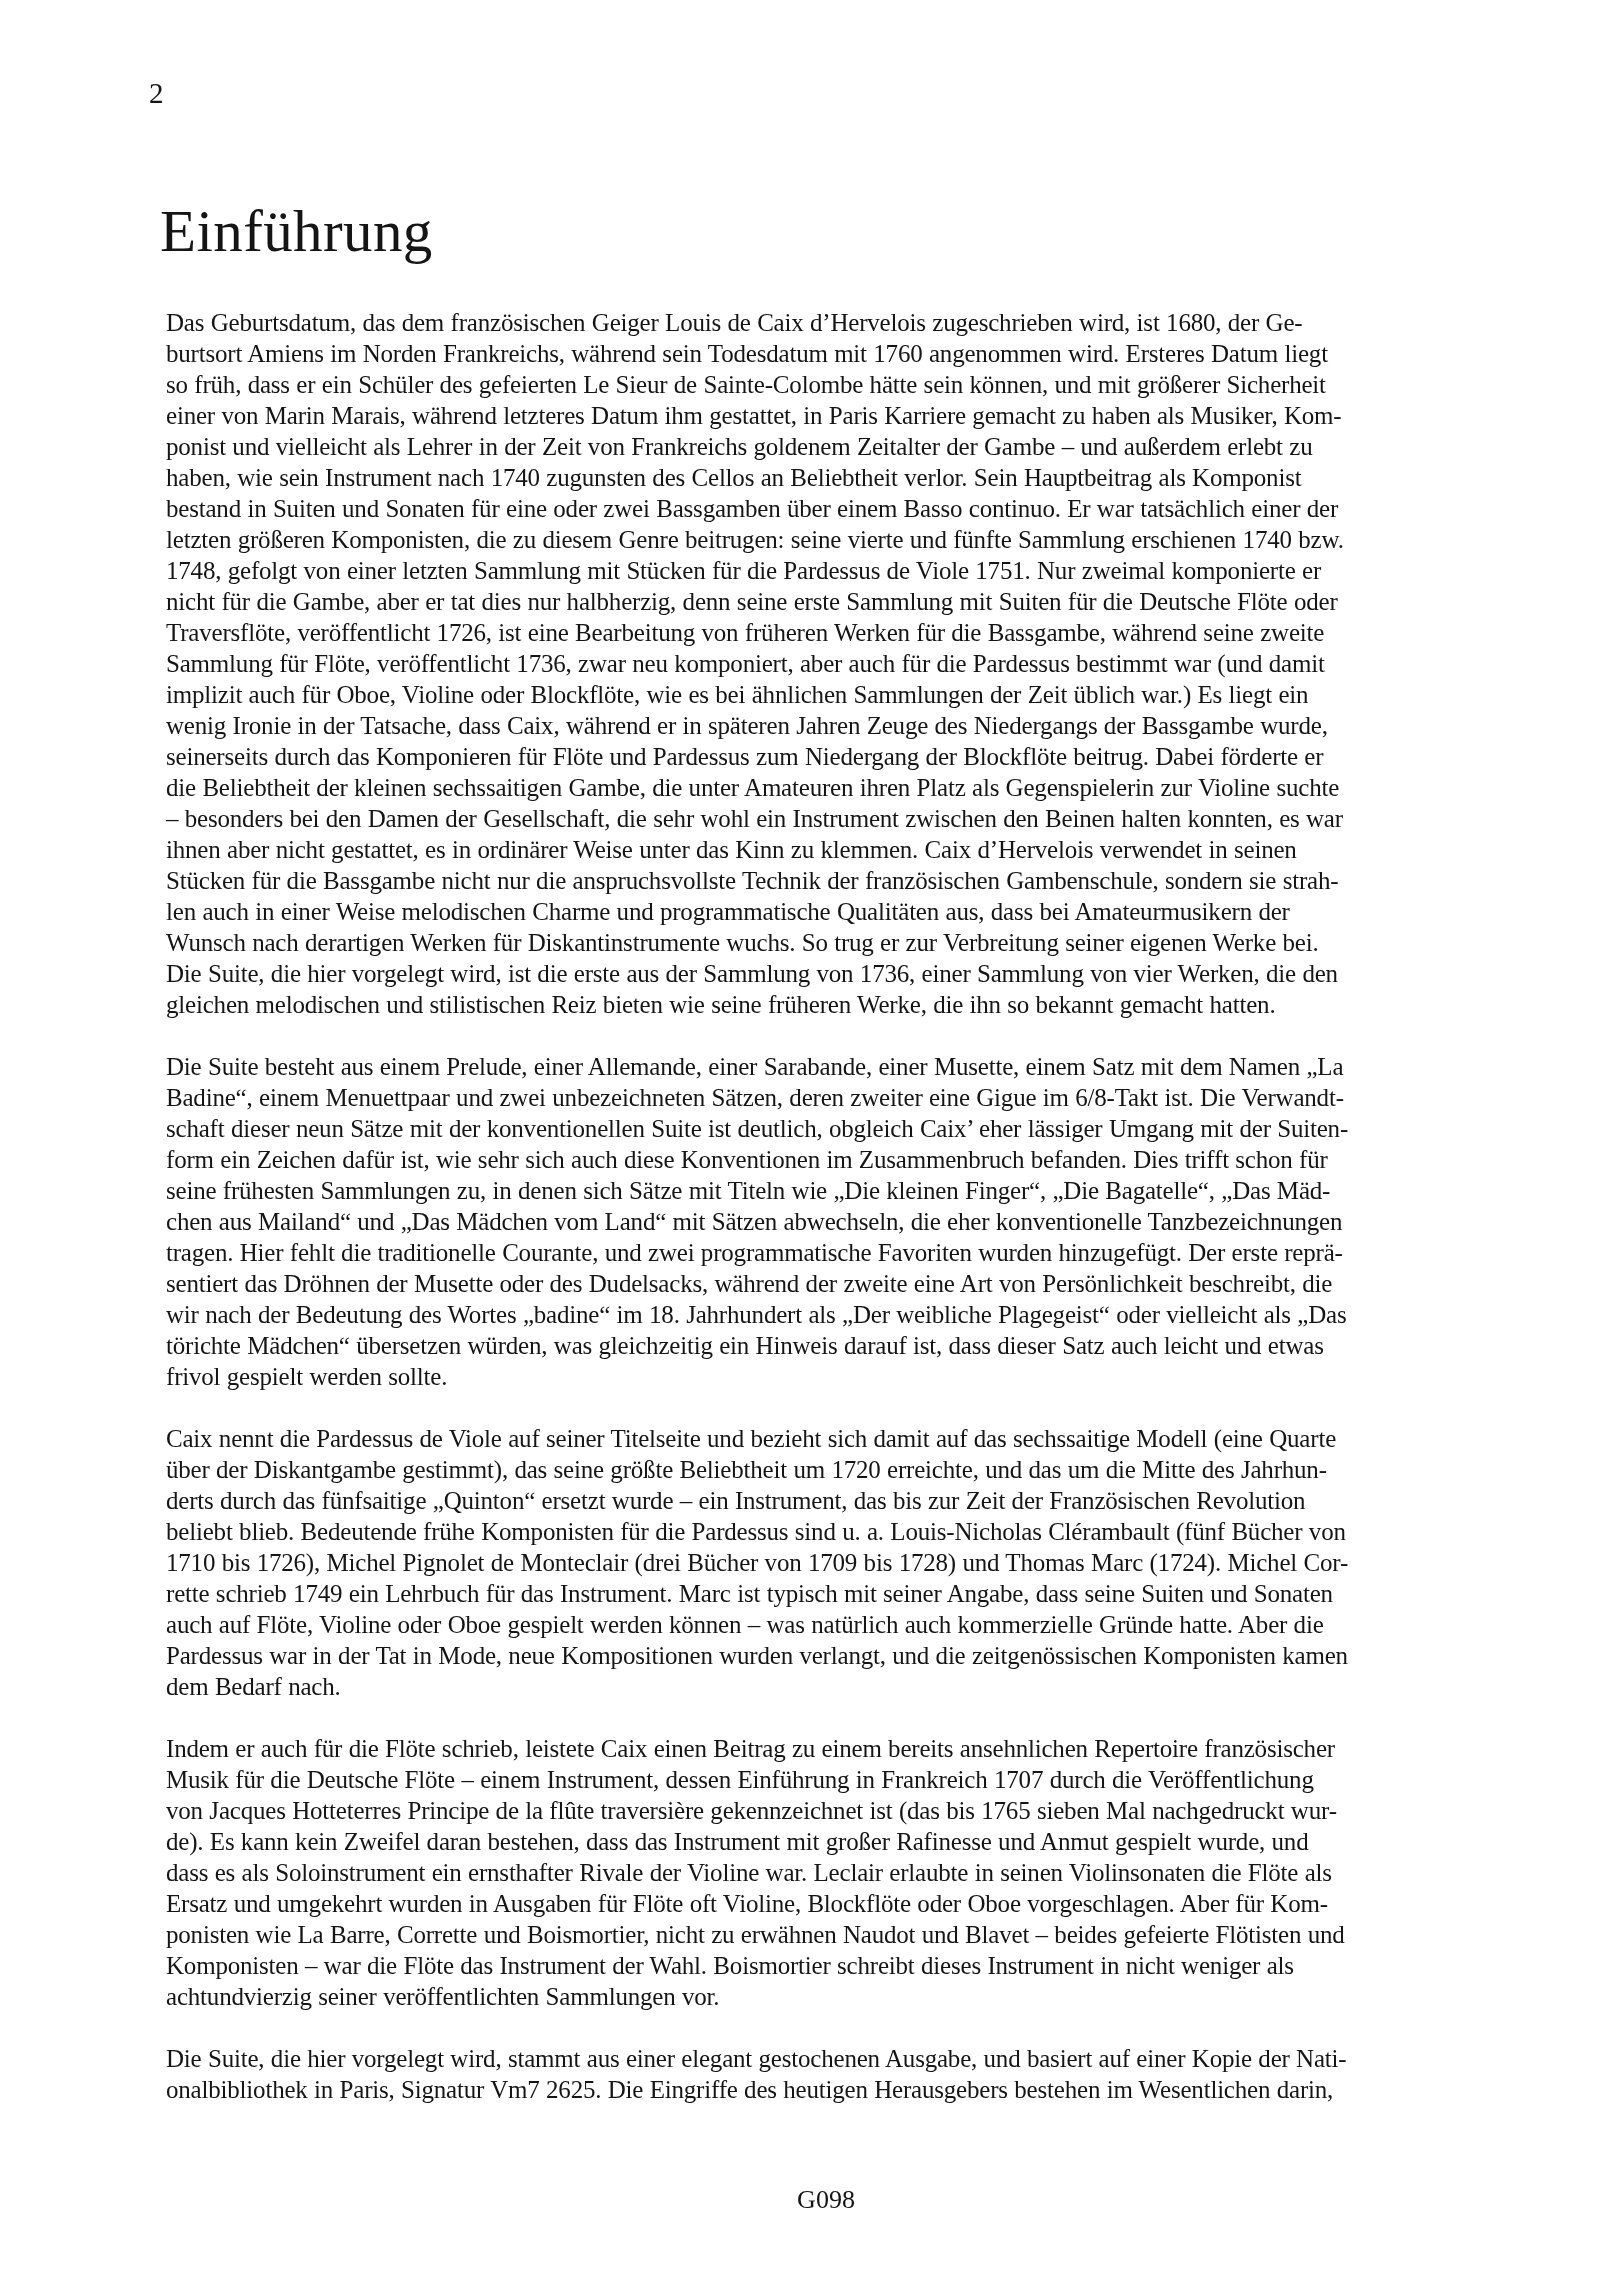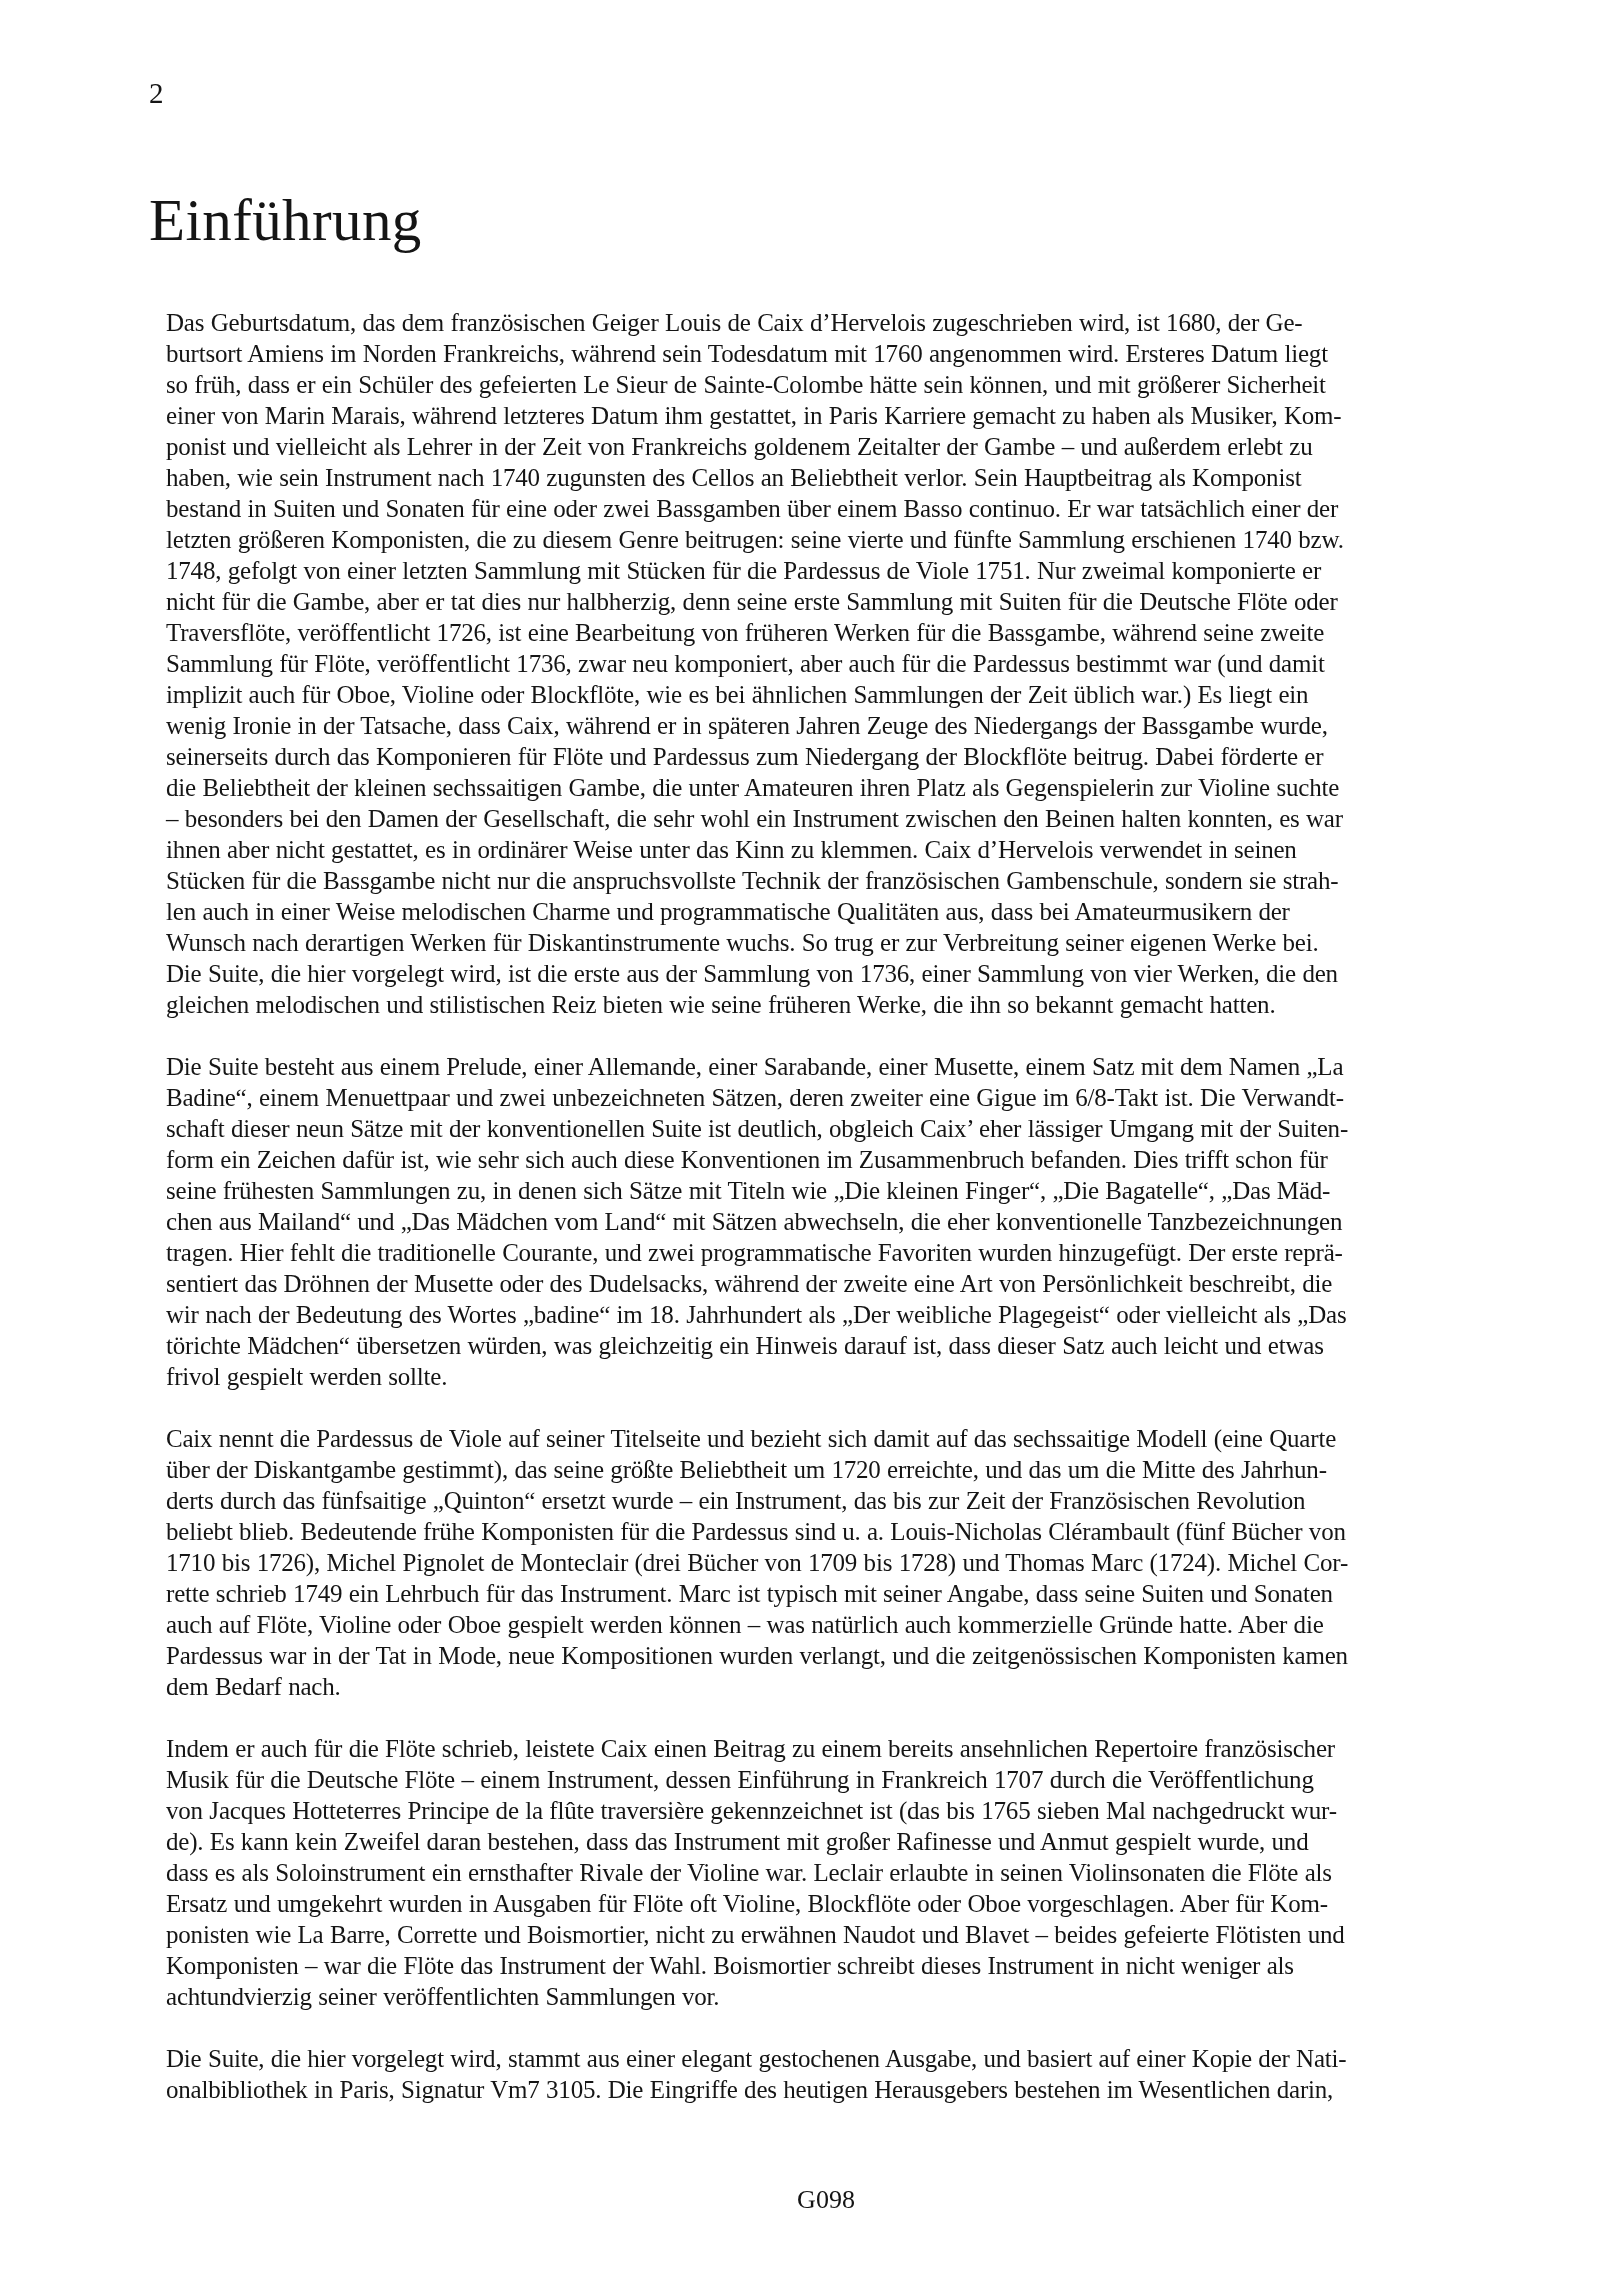--- a/index.html
+++ b/index.html
@@ -20,21 +20,21 @@
     position: absolute;
     left: 149px;
     top: 79px;
     font-size: 29px;
     line-height: 1;
   }
   .title {
     position: absolute;
     left: 149px;
     top: 191px;
-    margin: 0;
+    margin: 11px;
     font-size: 59px;
     font-weight: normal;
     line-height: 1;
     letter-spacing: 0.4px;
   }
   .body-text {
     position: absolute;
     left: 149px;
     top: 307px;
     width: 1469px;
@@ -114,19 +114,19 @@
     <p class="para">Indem er auch für die Flöte schrieb, leistete Caix einen Beitrag zu einem bereits ansehnlichen Repertoire französischer
 Musik für die Deutsche Flöte – einem Instrument, dessen Einführung in Frankreich 1707 durch die Veröffentlichung
 von Jacques Hotteterres Principe de la flûte traversière gekennzeichnet ist (das bis 1765 sieben Mal nachgedruckt wur-
 de). Es kann kein Zweifel daran bestehen, dass das Instrument mit großer Rafinesse und Anmut gespielt wurde, und
 dass es als Soloinstrument ein ernsthafter Rivale der Violine war. Leclair erlaubte in seinen Violinsonaten die Flöte als
 Ersatz und umgekehrt wurden in Ausgaben für Flöte oft Violine, Blockflöte oder Oboe vorgeschlagen. Aber für Kom-
 ponisten wie La Barre, Corrette und Boismortier, nicht zu erwähnen Naudot und Blavet – beides gefeierte Flötisten und
 Komponisten – war die Flöte das Instrument der Wahl. Boismortier schreibt dieses Instrument in nicht weniger als
 achtundvierzig seiner veröffentlichten Sammlungen vor.</p>
     <p class="para">Die Suite, die hier vorgelegt wird, stammt aus einer elegant gestochenen Ausgabe, und basiert auf einer Kopie der Nati-
-onalbibliothek in Paris, Signatur Vm7 3105. Die Eingriffe des heutigen Herausgebers bestehen im Wesentlichen darin,</p>
+onalbibliothek in Paris, Signatur Vm7 2625. Die Eingriffe des heutigen Herausgebers bestehen im Wesentlichen darin,</p>
   </div>
 
   <div class="footer">G098</div>
 
 </div>
 
 
 </body></html>

